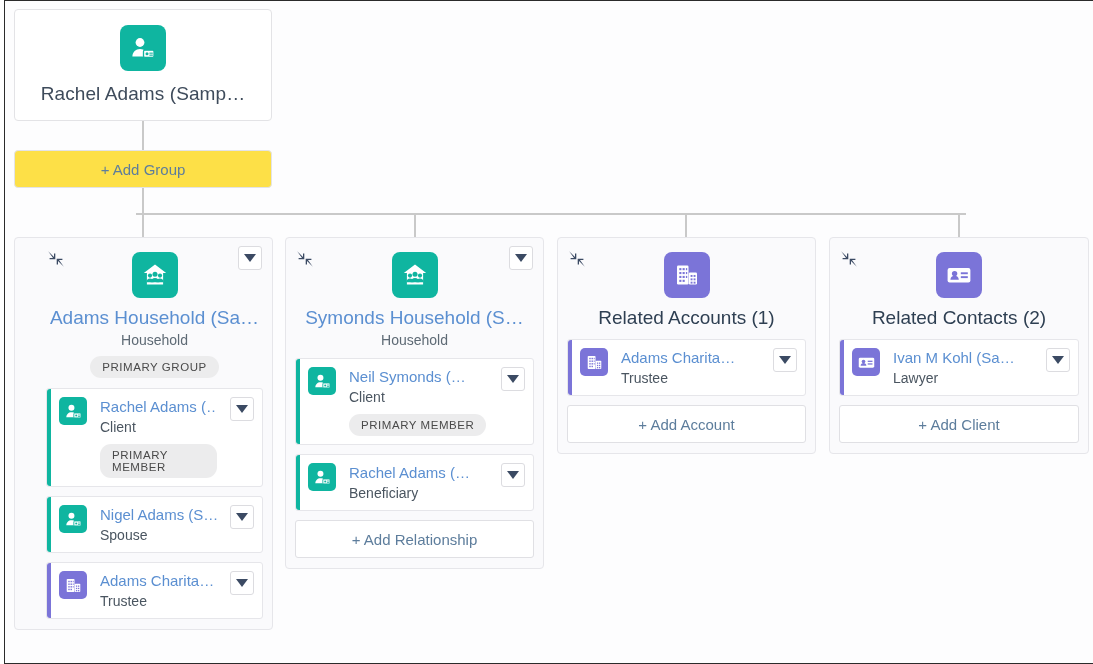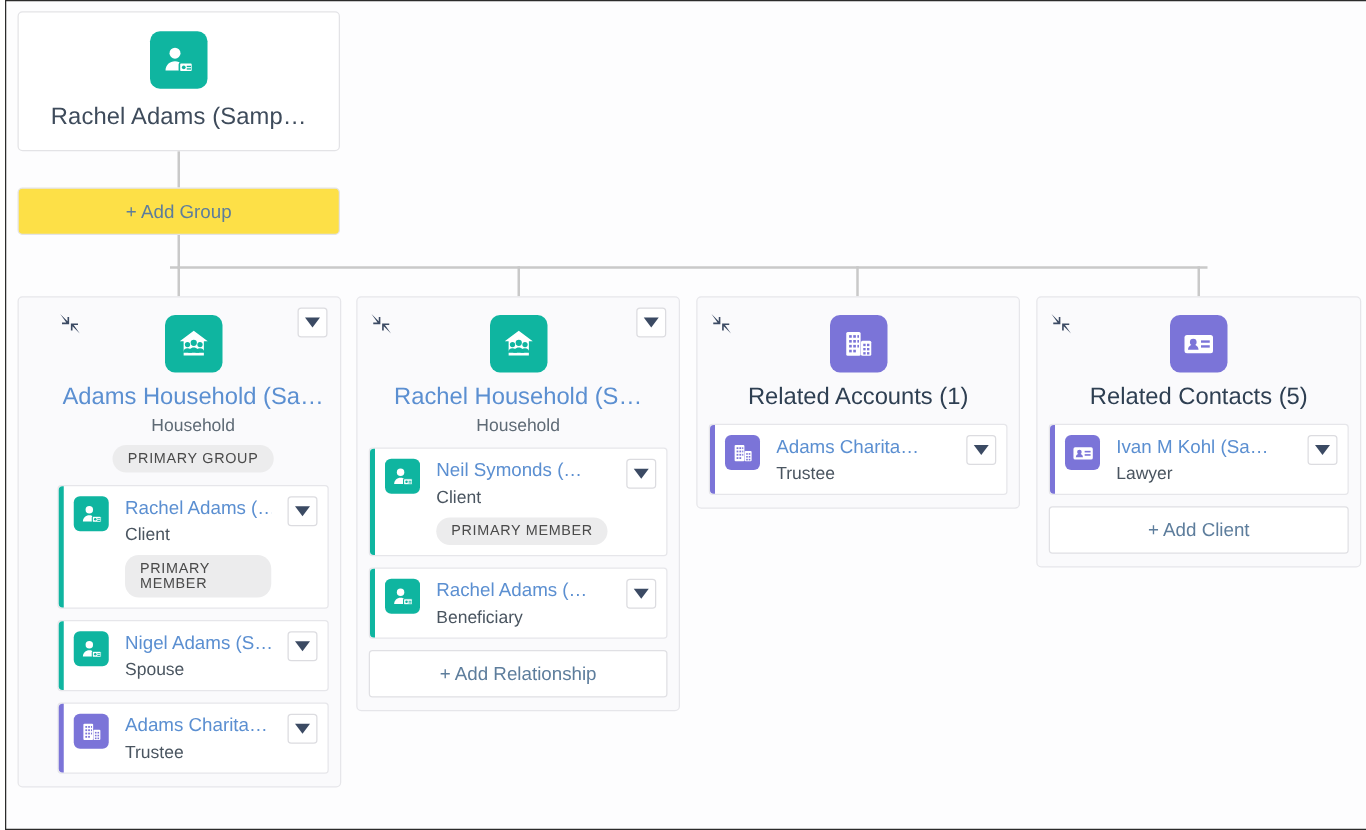--- a/index.html
+++ b/index.html
@@ -377,21 +377,21 @@
             <svg width="28" height="28" viewBox="0 0 28 28" aria-hidden="true">
       <path d="M14 3.6 25.2 12h-3.1v11.4H5.9V12H2.8z" fill="#ffffff"></path>
       <circle cx="14" cy="13.2" r="2.5" fill="#0fb5a0"></circle>
       <circle cx="9" cy="14.6" r="2.1" fill="#0fb5a0"></circle>
       <circle cx="19" cy="14.6" r="2.1" fill="#0fb5a0"></circle>
       <path d="M9.6 21.2c0-2.5 2-4.3 4.4-4.3s4.4 1.8 4.4 4.3z" fill="#0fb5a0"></path>
       <path d="M5.4 21.2c0-2.1 1.6-3.6 3.6-3.6s3.6 1.5 3.6 3.6z" fill="#0fb5a0"></path>
       <path d="M15.4 21.2c0-2.1 1.6-3.6 3.6-3.6s3.6 1.5 3.6 3.6z" fill="#0fb5a0"></path>
     </svg>
           </span>
-          <div class="card-title">Rachel Household (S…</div>
+          <div class="card-title">Symonds Household (S…</div>
           <div class="card-sub">Household</div>
         </div>
         <div class="card-body">
           <div class="row accent-teal">
             <span class="icon-sq icon-28 icon-teal">
               <svg width="19" height="19" viewBox="0 0 28 28" aria-hidden="true">
       <circle cx="11" cy="8.5" r="4.4" fill="#ffffff"></circle>
       <path d="M3.4 22.4c0-4.3 3.4-7.4 7.6-7.4s7.6 3.1 7.6 7.4z" fill="#ffffff"></path>
       <rect x="14.5" y="16.2" width="10.5" height="7.2" rx="1.3" fill="#ffffff" stroke="#0fb5a0" stroke-width="1.3"></rect>
       <circle cx="18" cy="19.8" r="1.5" fill="#0fb5a0"></circle>
@@ -493,40 +493,41 @@
     </svg>
             </span>
             <span class="row-texts">
               <span class="row-name">Adams Charita…</span>
               <span class="row-role">Trustee</span>
             </span>
             <span class="row-menu"><span class="menu-btn">
                 <span class="caret"></span>
               </span></span>
           </div>
+          <div class="add-btn">+ Add Account</div>
         </div>
       </div>
       <div class="card" style="left: 824px; width: 260px;">
         <div class="card-head">
           <span class="collapse-icon"><svg width="22" height="22" viewBox="0 0 22 22" aria-hidden="true">
     <g fill="#3b4a63">
       <path d="M3.2 3.2 9 9 9 5.6 10.3 5.6 10.3 11.3 4.6 11.3 4.6 10 8 10z"></path>
       <path d="M18.8 18.8 13 13 13 16.4 11.7 16.4 11.7 10.7 17.4 10.7 17.4 12 14 12z"></path>
     </g>
   </svg></span>
           <span class="icon-sq icon-48 icon-purple">
             <svg width="28" height="28" viewBox="0 0 28 28" aria-hidden="true">
     <rect x="2.6" y="7" width="22.8" height="14.6" rx="2" fill="#ffffff"></rect>
     <circle cx="9.6" cy="12.6" r="2.7" fill="#7b74d8"></circle>
     <path d="M5.4 18.8c0-2.4 1.9-4 4.2-4s4.2 1.6 4.2 4z" fill="#7b74d8"></path>
     <rect x="15.8" y="11.3" width="7" height="1.9" fill="#7b74d8"></rect>
     <rect x="15.8" y="15.2" width="7" height="1.9" fill="#7b74d8"></rect>
   </svg>
           </span>
-          <div class="card-title plain">Related Contacts (5)</div>
+          <div class="card-title plain">Related Contacts (2)</div>
         </div>
         <div class="card-body">
           <div class="row accent-purple">
             <span class="icon-sq icon-28 icon-purple">
               <svg width="19" height="19" viewBox="0 0 28 28" aria-hidden="true">
     <rect x="2.6" y="7" width="22.8" height="14.6" rx="2" fill="#ffffff"></rect>
     <circle cx="9.6" cy="12.6" r="2.7" fill="#7b74d8"></circle>
     <path d="M5.4 18.8c0-2.4 1.9-4 4.2-4s4.2 1.6 4.2 4z" fill="#7b74d8"></path>
     <rect x="15.8" y="11.3" width="7" height="1.9" fill="#7b74d8"></rect>
     <rect x="15.8" y="15.2" width="7" height="1.9" fill="#7b74d8"></rect>

